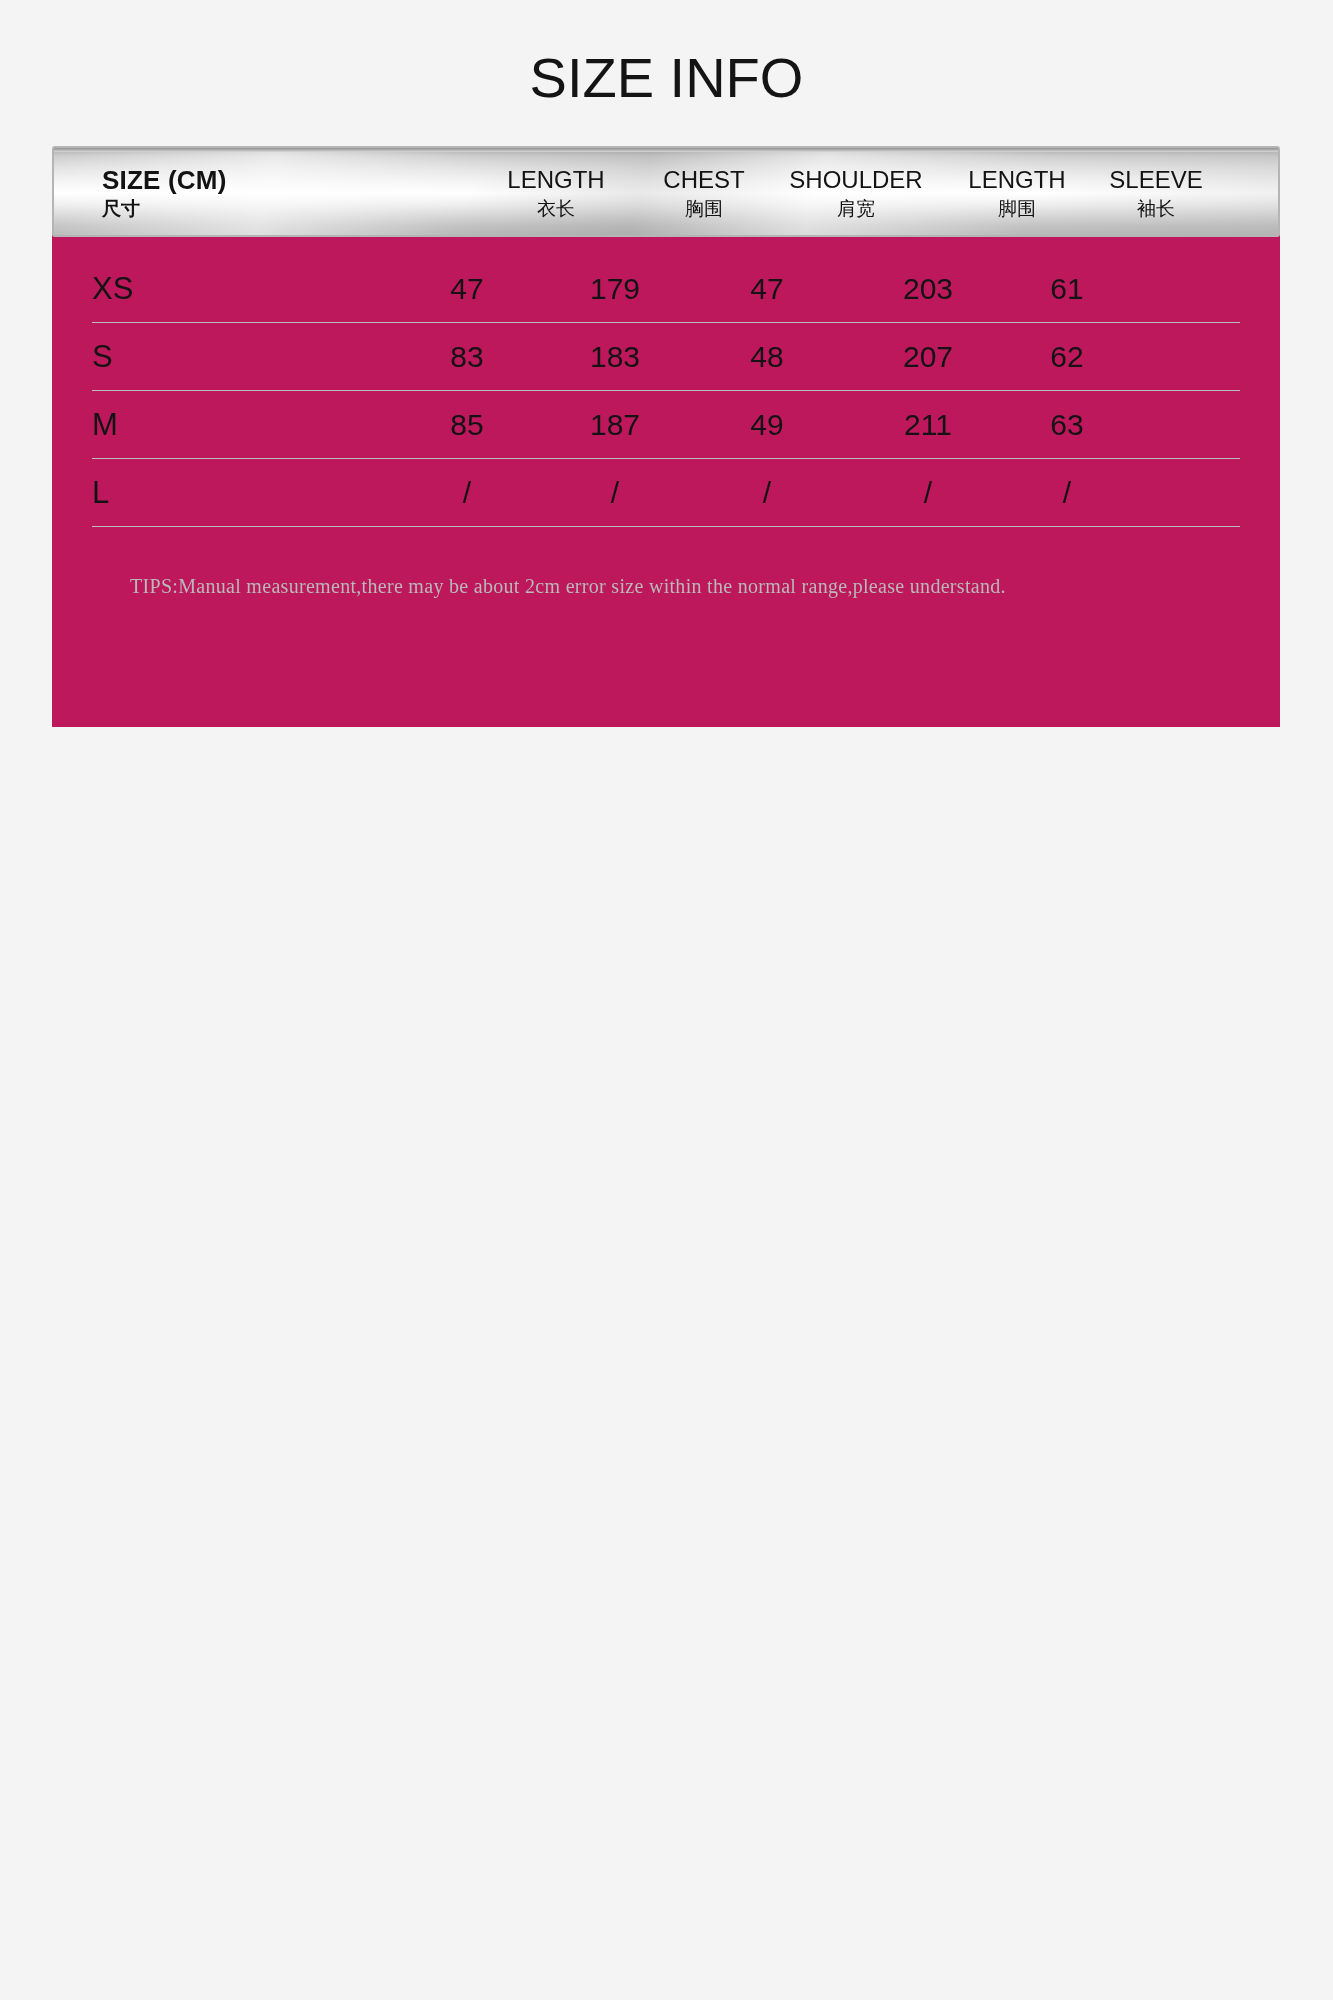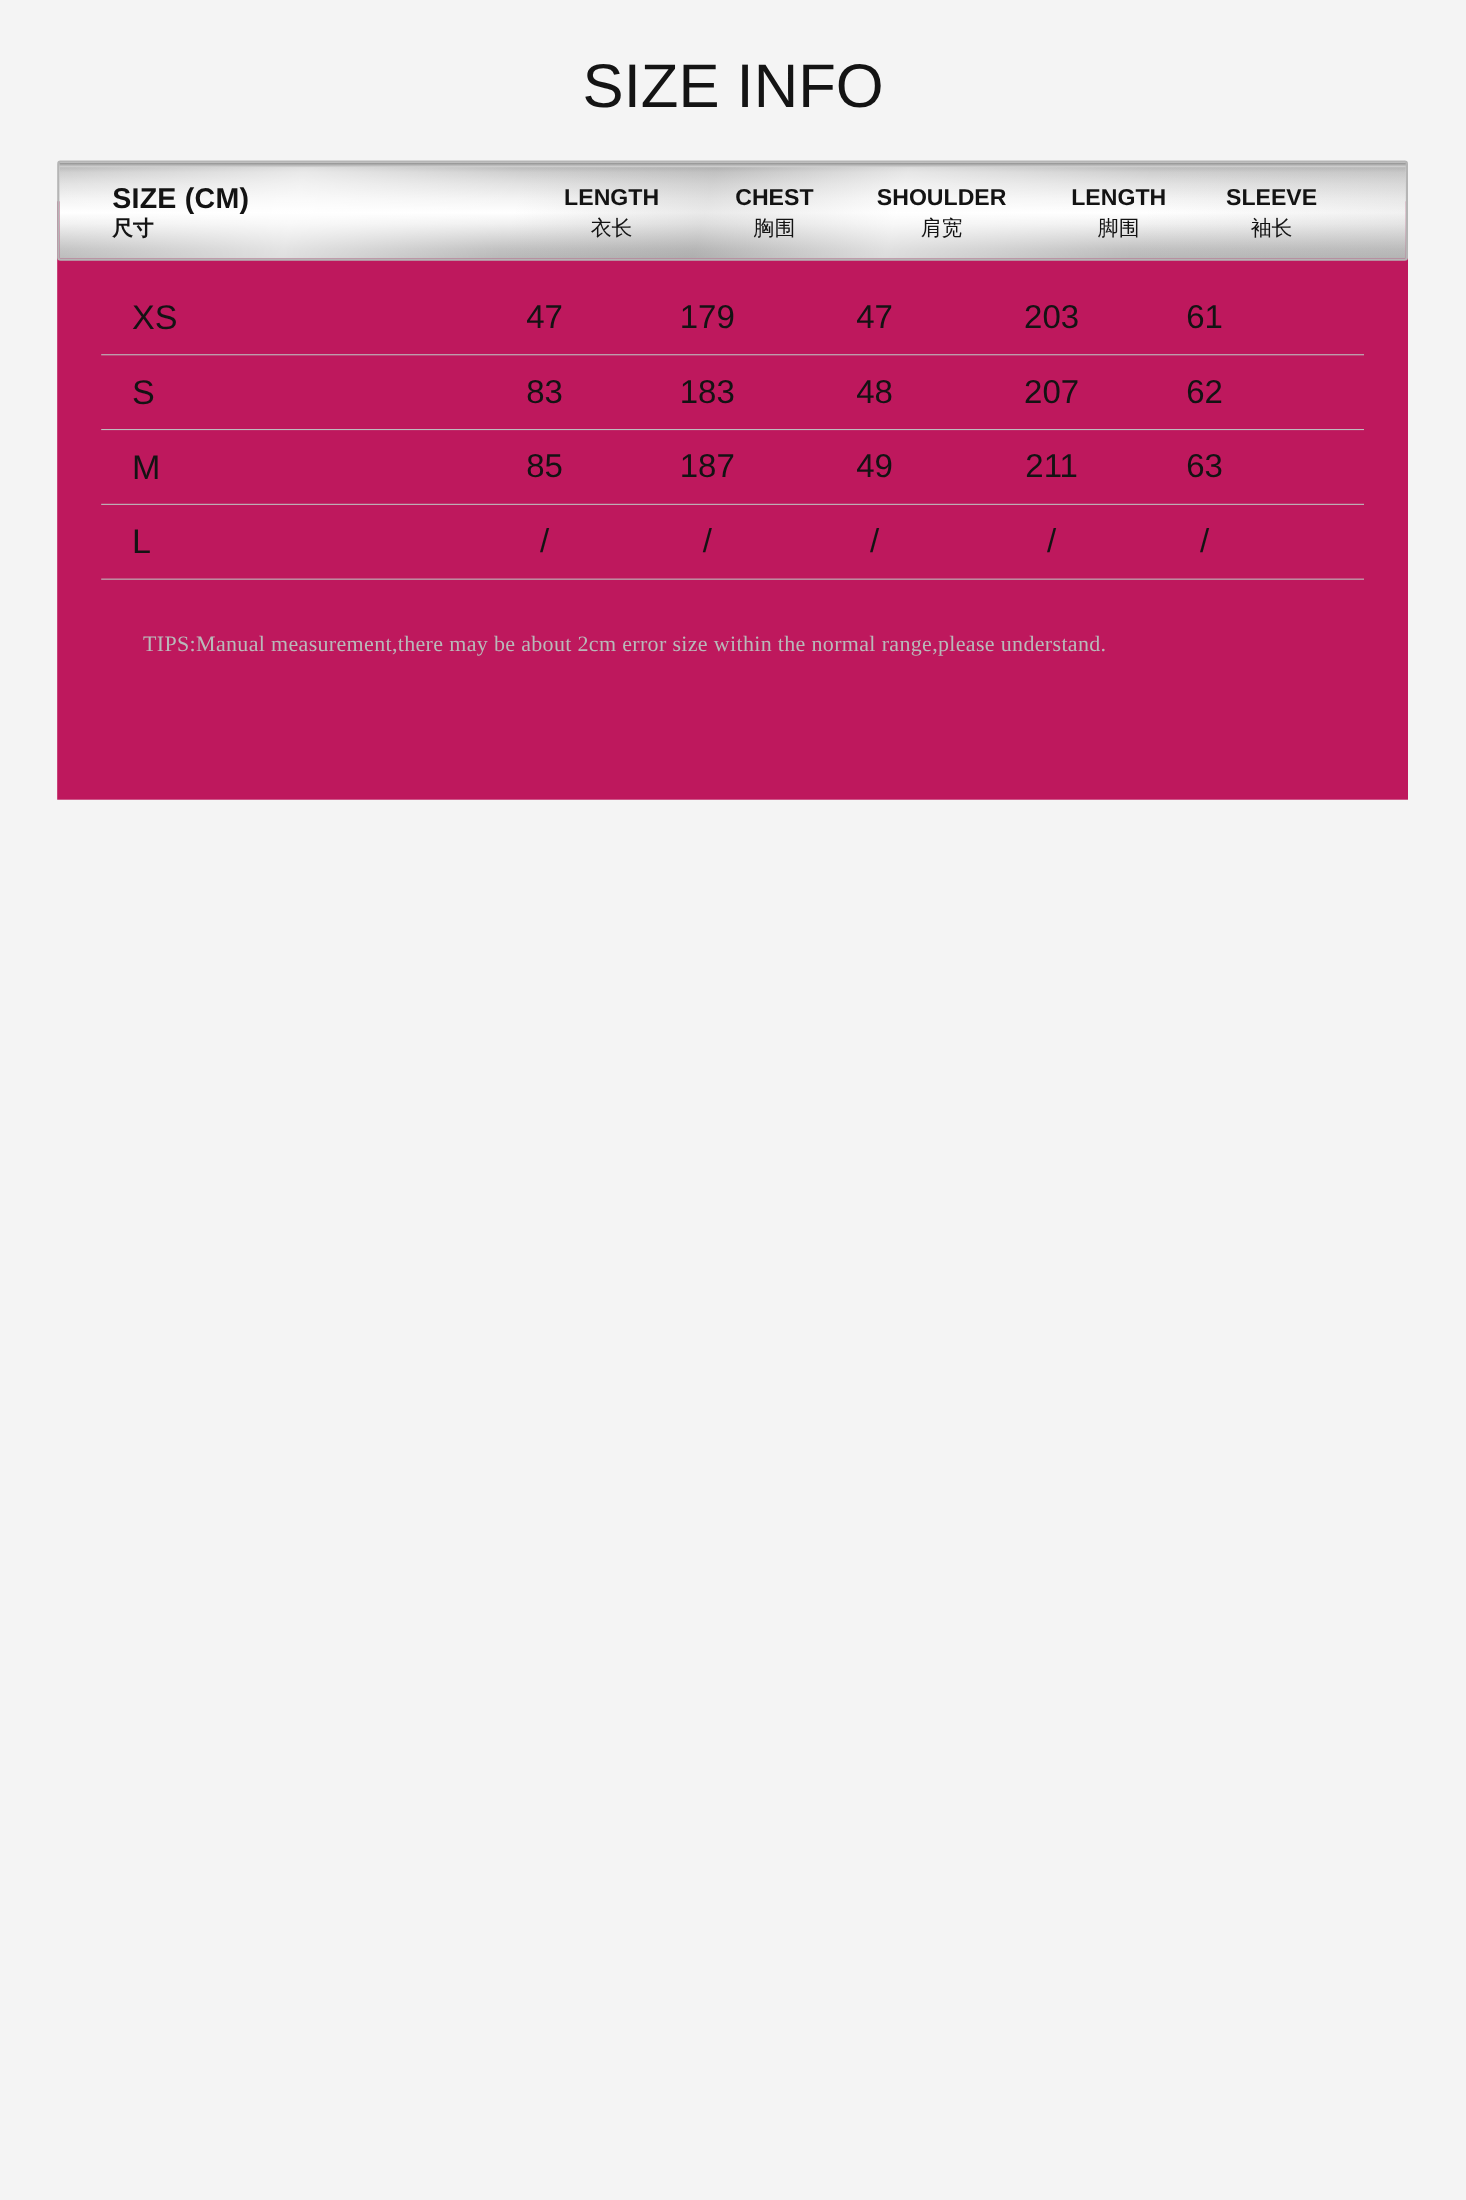--- a/index.html
+++ b/index.html
@@ -92,24 +92,24 @@
     width: 100%;
     height: 100%;
   }
 
   .hdr-cell {
     position: absolute;
     text-align: center;
     color: #131313;
   }
   .hdr-cell .en {
-    font-size: 21px;
+    font-size: 24px;
     line-height: 30px;
     white-space: nowrap;
-    font-weight: 700;
+    font-weight: 400;
   }
   .hdr-cell .cn {
     font-size: 19px;
     line-height: 26px;
     white-space: nowrap;
     font-weight: 400;
     font-family: "DejaVu Sans", sans-serif;
   }
   .hdr-cell.size-col {
     left: 48px;
@@ -142,21 +142,20 @@
 
   .cell {
     position: absolute;
     top: 0;
     height: 67px;
     line-height: 67px;
     text-align: center;
     font-size: 30px;
     color: #131313;
     font-weight: 400;
-    margin-left: 28px;
   }
   .cell.size-name {
     left: 0;
     width: 190px;
     text-align: left;
     font-size: 31px;
   }
 
   .tips {
     position: absolute;

